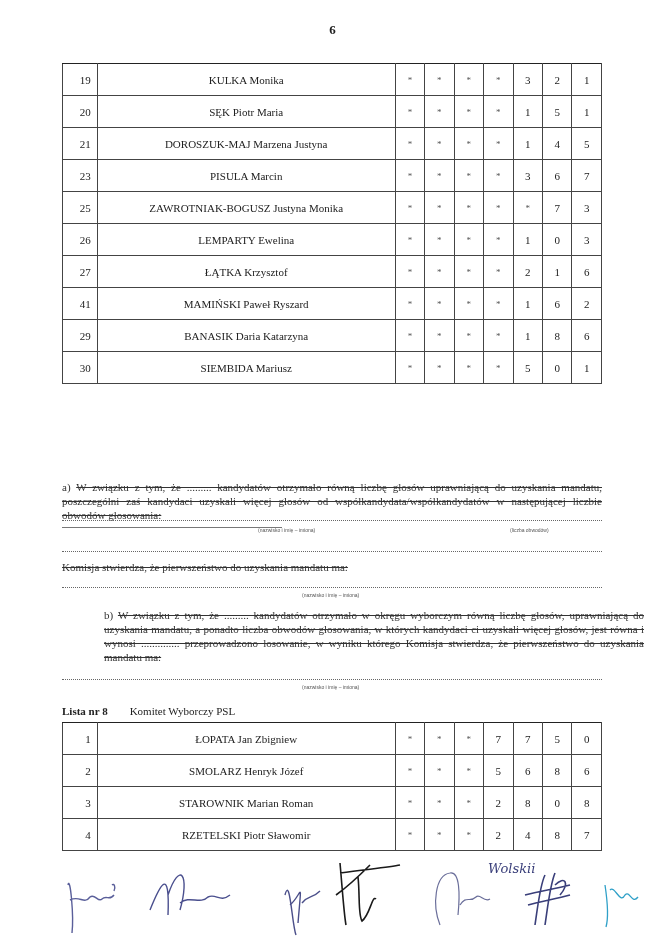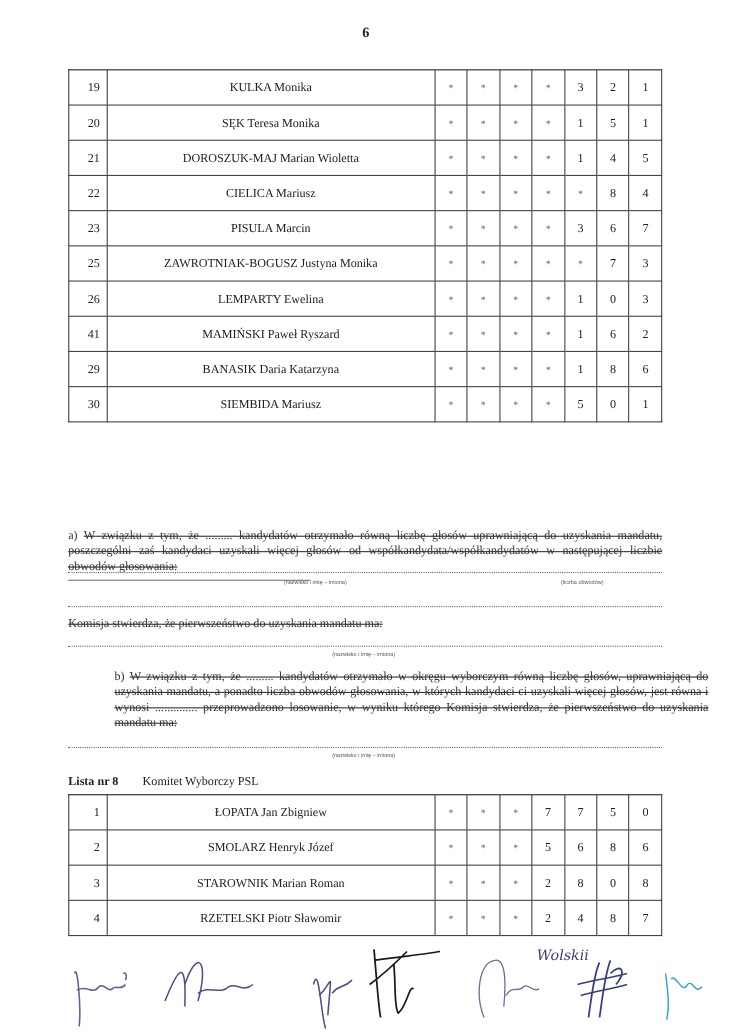--- a/index.html
+++ b/index.html
@@ -39,50 +39,39 @@
         <td class="d star">*</td>
         <td class="d star">*</td>
         <td class="d star">*</td>
         <td class="d star">*</td>
         <td class="d">3</td>
         <td class="d">2</td>
         <td class="d">1</td>
       </tr>
       <tr>
         <td class="num">20</td>
-        <td class="name">SĘK Teresa Monika</td>
+        <td class="name">SĘK Piotr Maria</td>
         <td class="d star">*</td>
         <td class="d star">*</td>
         <td class="d star">*</td>
         <td class="d star">*</td>
         <td class="d">1</td>
         <td class="d">5</td>
         <td class="d">1</td>
       </tr>
       <tr>
         <td class="num">21</td>
-        <td class="name">DOROSZUK-MAJ Marian Wioletta</td>
+        <td class="name">DOROSZUK-MAJ Marzena Justyna</td>
         <td class="d star">*</td>
         <td class="d star">*</td>
         <td class="d star">*</td>
         <td class="d star">*</td>
         <td class="d">1</td>
         <td class="d">4</td>
         <td class="d">5</td>
-      </tr>
-      <tr>
-        <td class="num">22</td>
-        <td class="name">CIELICA Mariusz</td>
-        <td class="d star">*</td>
-        <td class="d star">*</td>
-        <td class="d star">*</td>
-        <td class="d star">*</td>
-        <td class="d star">*</td>
-        <td class="d">8</td>
-        <td class="d">4</td>
       </tr>
       <tr>
         <td class="num">23</td>
         <td class="name">PISULA Marcin</td>
         <td class="d star">*</td>
         <td class="d star">*</td>
         <td class="d star">*</td>
         <td class="d star">*</td>
         <td class="d">3</td>
         <td class="d">6</td>
@@ -102,20 +91,31 @@
       <tr>
         <td class="num">26</td>
         <td class="name">LEMPARTY Ewelina</td>
         <td class="d star">*</td>
         <td class="d star">*</td>
         <td class="d star">*</td>
         <td class="d star">*</td>
         <td class="d">1</td>
         <td class="d">0</td>
         <td class="d">3</td>
+      </tr>
+      <tr>
+        <td class="num">27</td>
+        <td class="name">ŁĄTKA Krzysztof</td>
+        <td class="d star">*</td>
+        <td class="d star">*</td>
+        <td class="d star">*</td>
+        <td class="d star">*</td>
+        <td class="d">2</td>
+        <td class="d">1</td>
+        <td class="d">6</td>
       </tr>
       <tr>
         <td class="num">41</td>
         <td class="name">MAMIŃSKI Paweł Ryszard</td>
         <td class="d star">*</td>
         <td class="d star">*</td>
         <td class="d star">*</td>
         <td class="d star">*</td>
         <td class="d">1</td>
         <td class="d">6</td>

